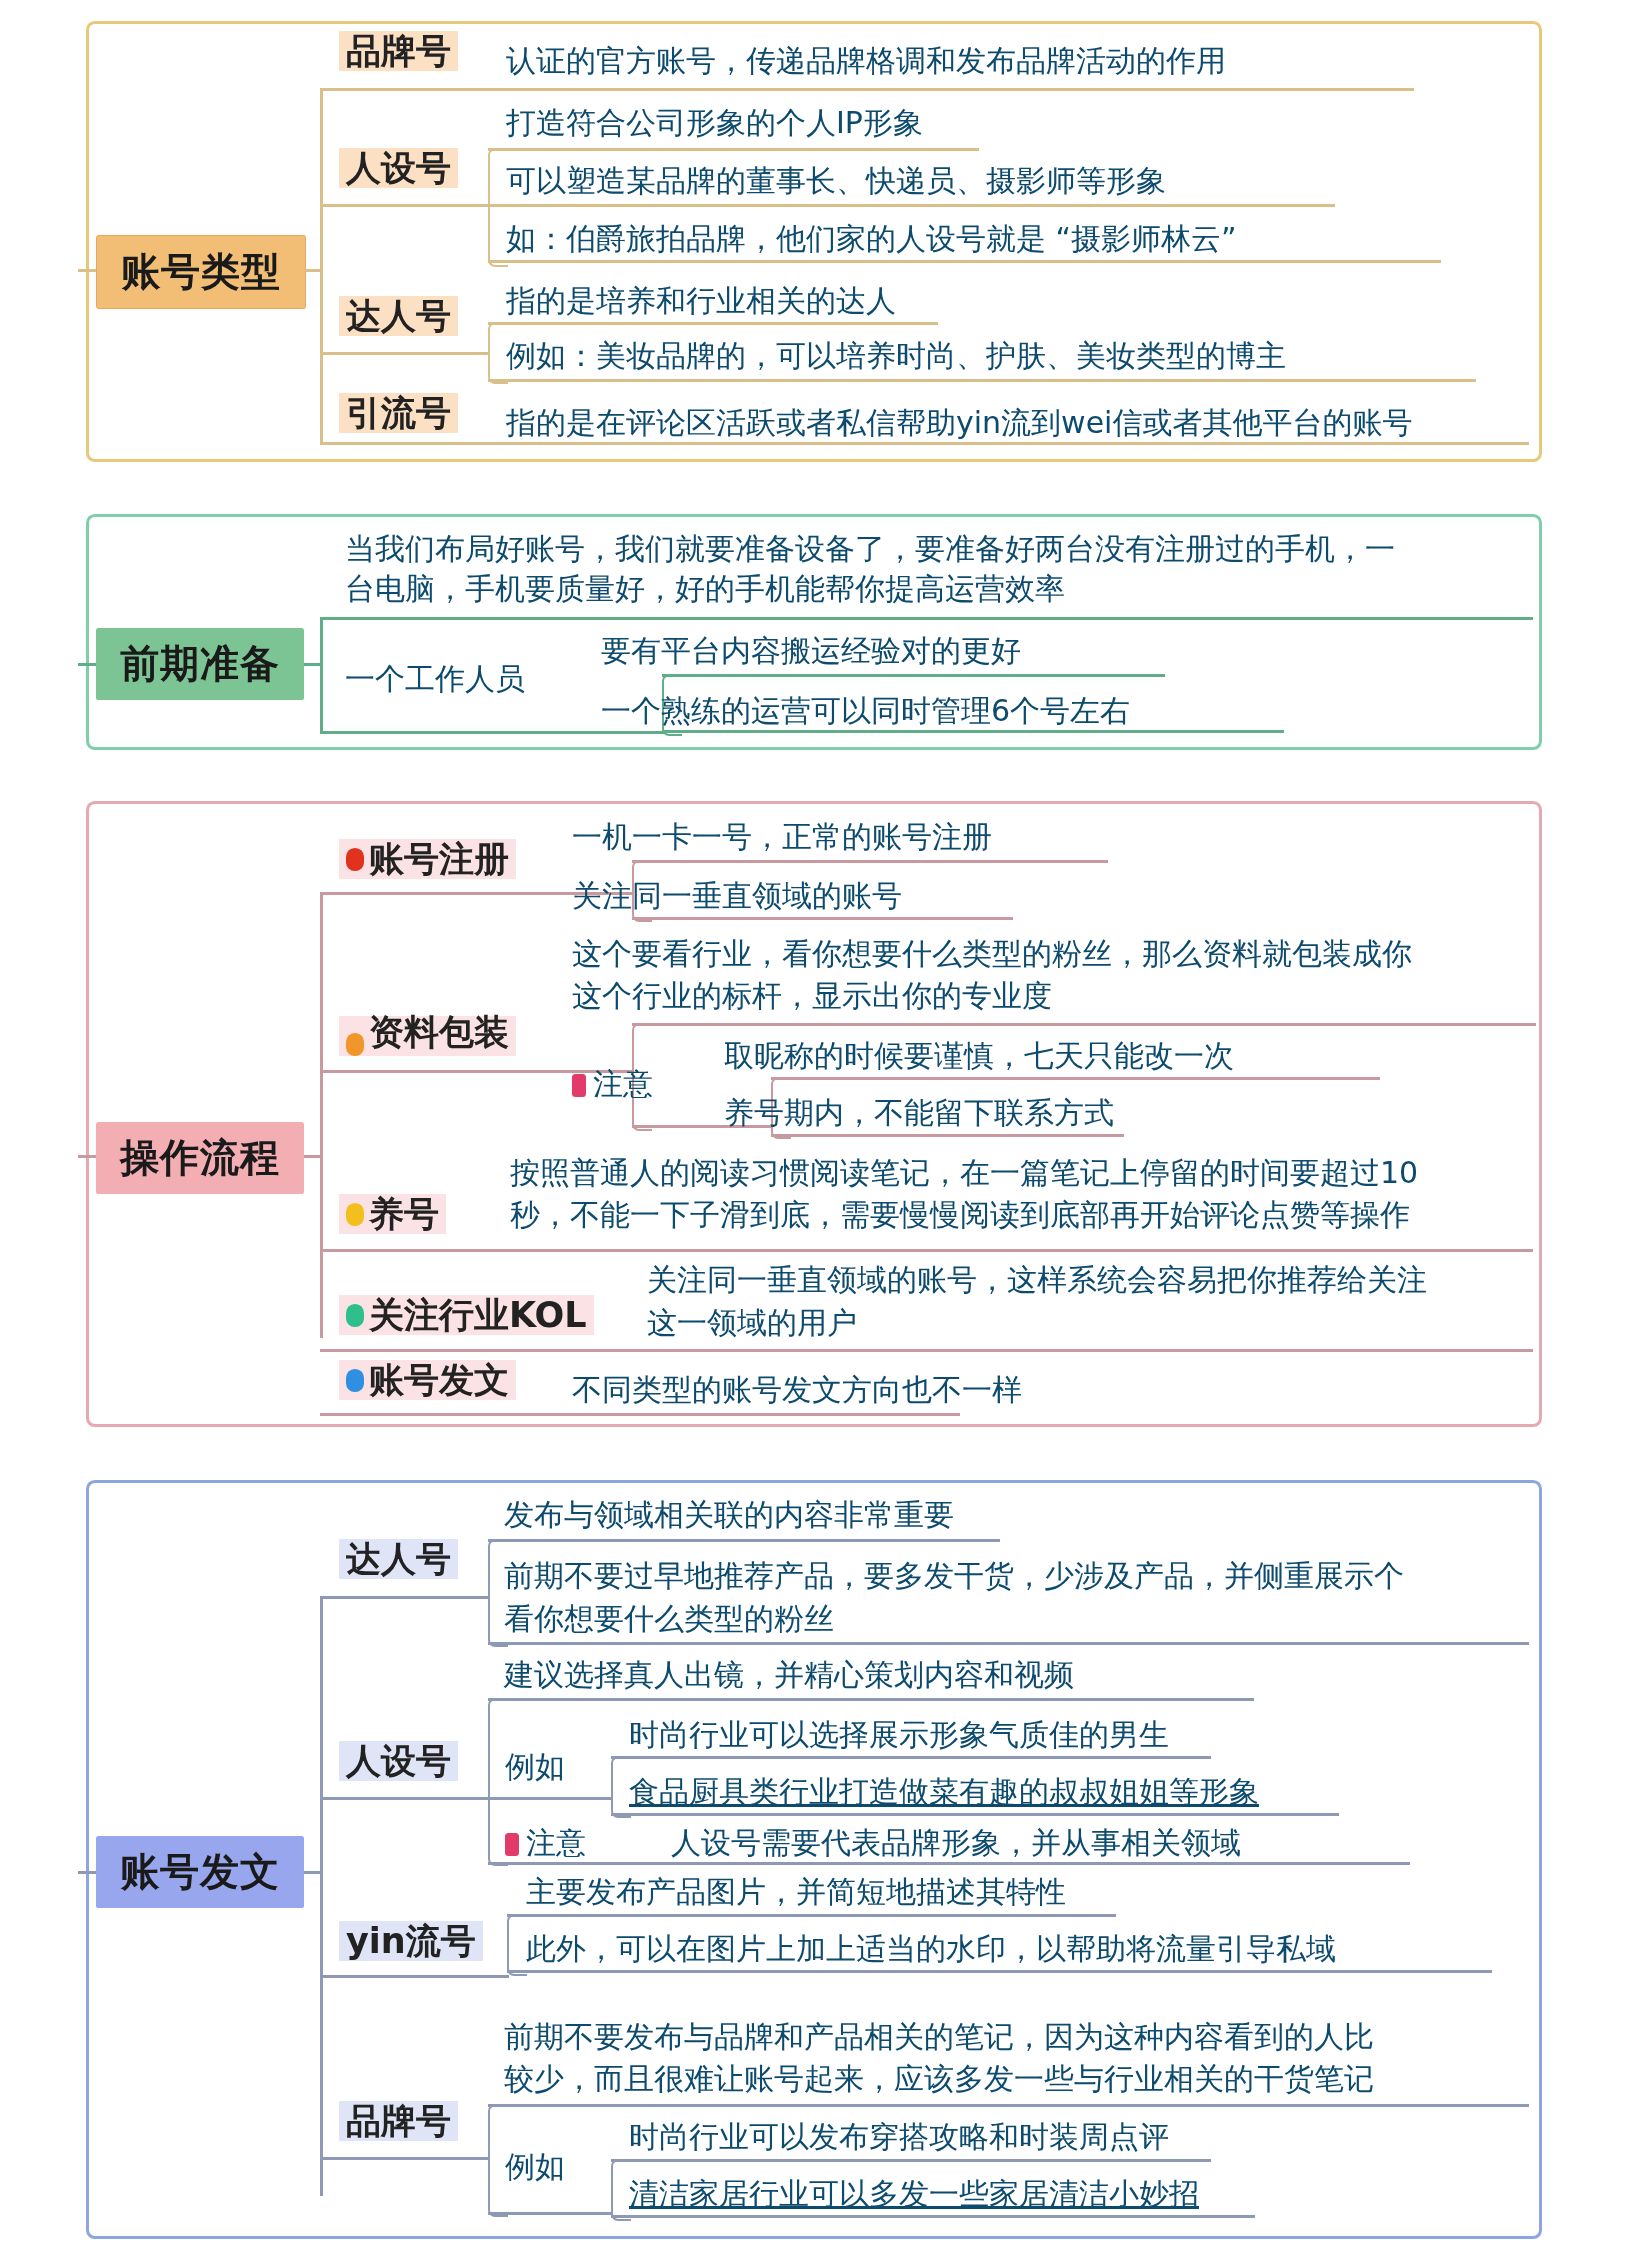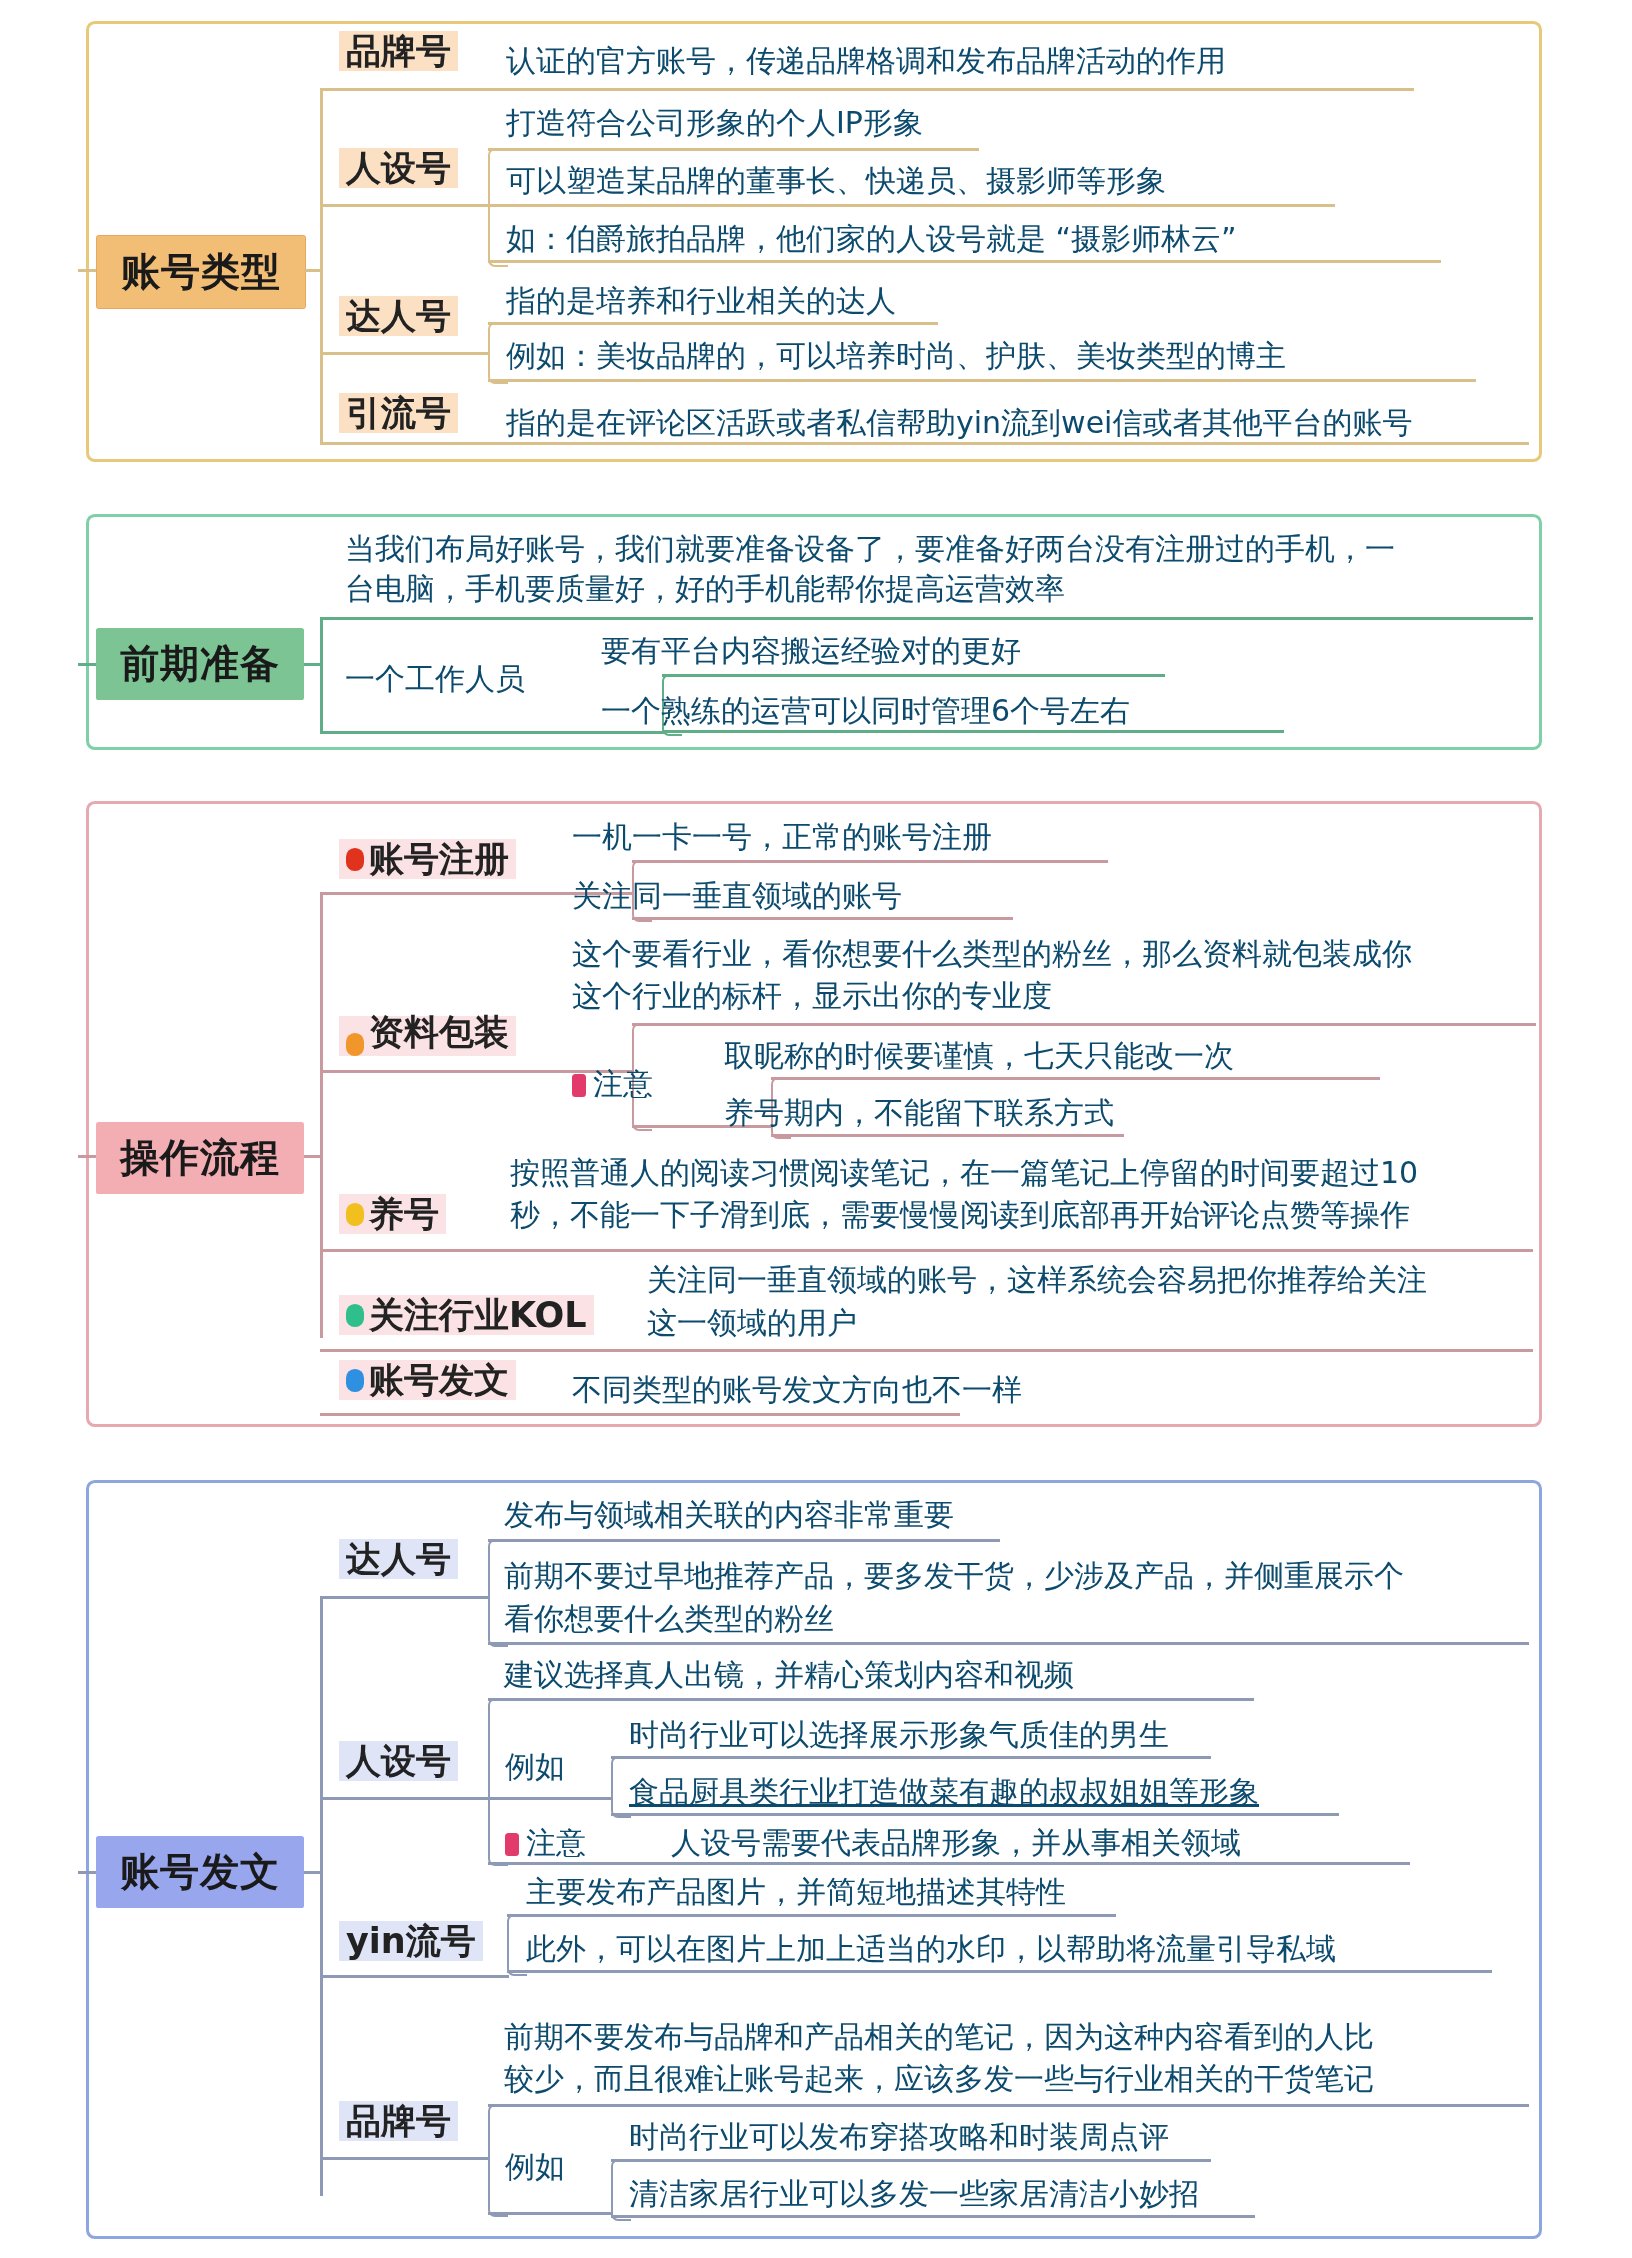--- a/index.html
+++ b/index.html
@@ -178,16 +178,16 @@
   <div class="hline" style="left:231px;top:674px;width:169px;background:#8e9ab5;"></div>
   <div class="txt" style="left:415px;top:533px;">前期不要发布与品牌和产品相关的笔记，因为这种内容看到的人比</div>
   <div class="txt" style="left:415px;top:575px;">较少，而且很难让账号起来，应该多发一些与行业相关的干货笔记</div>
   <div class="uline" style="left:399px;top:621px;width:1041px;background:#8e9ab5;"></div>
   <div class="bracket" style="left:399px;top:621px;width:17.6px;height:109px;border-color:#8e9ab5;"></div>
   <div class="txt" style="left:416px;top:663px;">例如</div>
   <div class="hline" style="left:399px;top:729px;width:125px;background:#8e9ab5;"></div>
   <div class="txt" style="left:540px;top:633px;">时尚行业可以发布穿搭攻略和时装周点评</div>
   <div class="uline" style="left:522px;top:676px;width:600px;background:#8e9ab5;"></div>
   <div class="bracket" style="left:522px;top:676px;width:17.6px;height:58px;border-color:#8e9ab5;"></div>
-  <div class="txt" style="left:540px;top:690px;">清洁家居行业可以多发一些家居清洁小妙招</div>
+  <div class="txt" style="left:540px;top:690px;text-decoration:underline;">清洁家居行业可以多发一些家居清洁小妙招</div>
   <div class="uline" style="left:522px;top:732px;width:644px;background:#8e9ab5;"></div>
 </div>
 
 
 </body></html>

